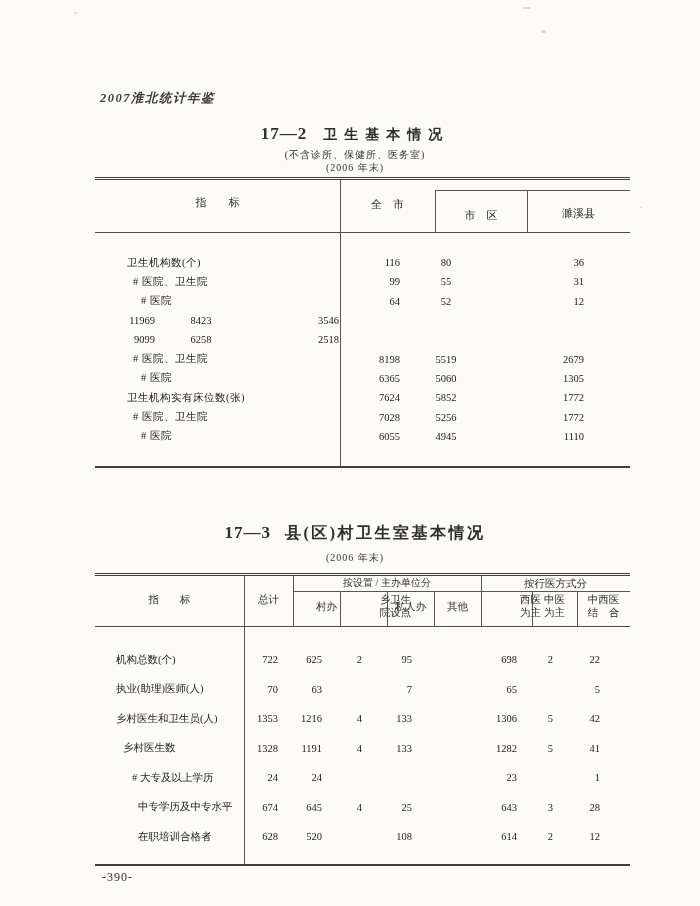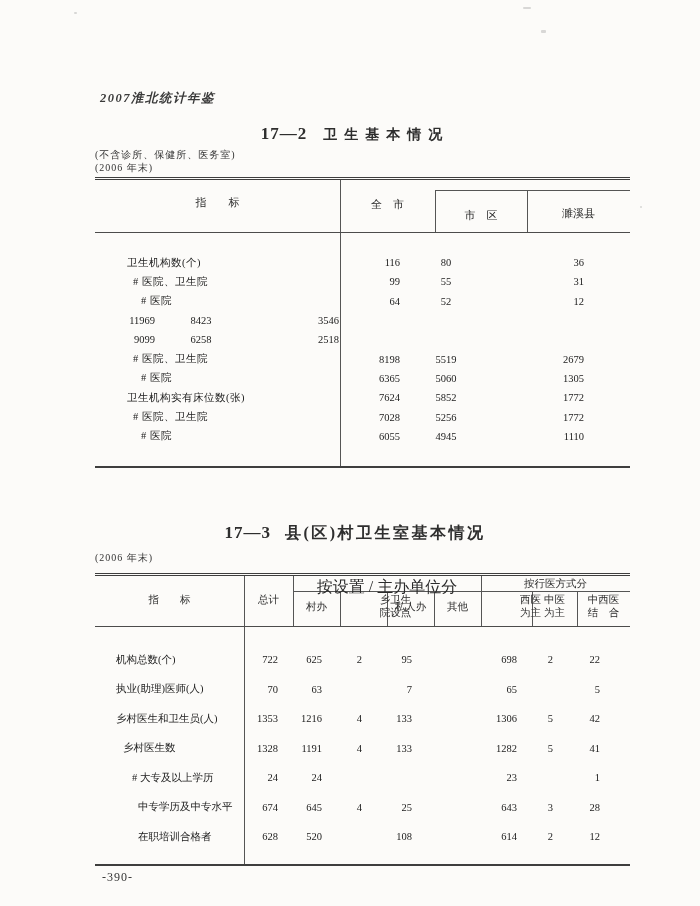--- a/index.html
+++ b/index.html
@@ -10,21 +10,21 @@
   .book-title{position:absolute;left:100px;top:90px;font-size:12.5px;font-style:italic;
               font-weight:600;letter-spacing:1.5px;color:#3a3a3a;}
   .footer{position:absolute;left:102px;top:870px;font-size:12px;letter-spacing:1px;color:#333;}
 
   .title{position:absolute;left:95px;width:520px;text-align:center;white-space:nowrap;}
   .t1t{top:124px;}
   .t2t{top:523px;}
   .tno{font-size:17px;font-weight:bold;letter-spacing:1px;}
   .t1t .ttext{font-size:14px;font-weight:bold;letter-spacing:7px;margin-left:16px;}
   .t2t .ttext{font-size:16px;font-weight:bold;letter-spacing:2.5px;margin-left:14px;}
-  .subtitle{position:absolute;left:95px;width:520px;font-size:10px;
+  .subtitle{position:absolute;left:95px;width:520px;text-align:center;font-size:10px;
             letter-spacing:1px;color:#333;}
   .s1a{top:148px;}
   .s1b{top:161px;}
   .s2{top:551px;}
 
   
   .tbl{position:absolute;left:95px;width:535px;box-sizing:border-box;
        border-top:3px double #3e3e3e;border-bottom:2px solid #3e3e3e;}
   .tbl1{top:177px;height:291px;}
   .tbl2{top:573px;height:293px;}
@@ -49,23 +49,23 @@
   .t2-va{left:198px;top:0;height:50px;}
   .t2-vb{left:386px;top:0;height:50px;}
   .t2-vs1{left:245px;top:15px;height:35px;}
   .t2-vs2{left:292px;top:15px;height:35px;}
   .t2-vs3{left:339px;top:15px;height:35px;}
   .t2-vs4{left:437px;top:15px;height:35px;}
   .t2-vs5{left:482px;top:15px;height:35px;}
   .t2-gline{left:198px;top:15px;width:337px;}
   .t2-ind{left:0;top:17px;width:149px;font-size:10.5px;}
   .t2-total{left:149px;top:17px;width:49px;font-size:10.5px;}
-  .t2-g1{left:198px;top:1px;width:188px;font-size:16px;}
+  .t2-g1{left:198px;top:1px;width:188px;font-size:10px;}
   .t2-g2{left:386px;top:1px;width:149px;font-size:10.5px;}
-  .t2-s0{left:198px;top:24px;width:47px;}
+  .t2-s0{left:198px;top:24px;width:47px;padding-left:10px;}
   .t2-s1{left:245px;top:17px;width:47px;padding-left:32px;}
   .t2-s2{left:292px;top:24px;width:47px;}
   .t2-s3{left:339px;top:24px;width:47px;}
   .t2-s4{left:386px;top:17px;width:51px;padding-left:24px;}
   .t2-s5{left:437px;top:17px;width:45px;}
   .t2-s6{left:482px;top:17px;width:53px;}
 
   
   .rows{position:absolute;left:0;right:0;bottom:0;border-top:1.5px solid #4c4c4c;}
   #t1-rows{top:52px;padding-top:20px;}

